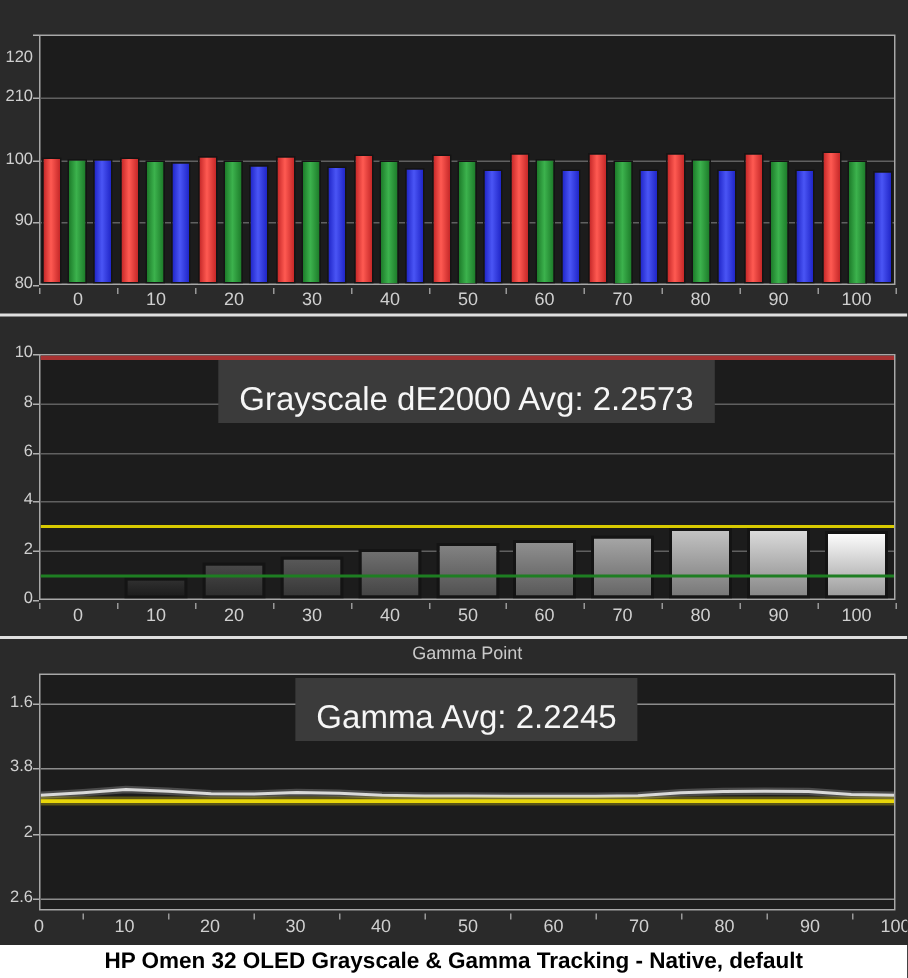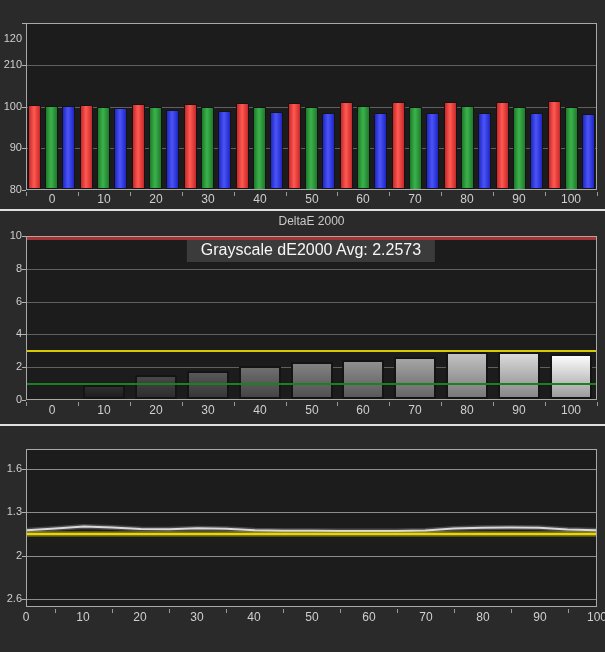--- a/index.html
+++ b/index.html
@@ -10,21 +10,21 @@
   .plot{position:absolute;background:#1c1c1c;border:1px solid #a8a8a8;box-sizing:border-box;overflow:hidden;}
   .gridline{position:absolute;left:0;right:0;height:1px;}
   .refline{position:absolute;left:0;right:0;z-index:6;}
   .bar{position:absolute;box-sizing:border-box;border:1px solid #141414;z-index:3;}
   .debar{border-width:2px;z-index:4;}
   .ytick{position:absolute;width:22px;text-align:right;font-size:11px;color:#cfcfcf;}
   .ytickmark{position:absolute;left:22px;width:4px;height:1px;background:#b0b0b0;}
   .xtick{position:absolute;width:44px;text-align:center;font-size:12px;color:#cfcfcf;}
   .xtickmark{position:absolute;width:1px;height:4px;background:#999;}
   .annot{position:absolute;left:311px;transform:translateX(-50%);background:#3b3b3b;color:#f6f6f6;
-         font-size:16px;padding:1px 14px 3px 14px;z-index:10;white-space:nowrap;}
+         font-size:22px;padding:13px 14px 3px 14px;z-index:10;white-space:nowrap;}
   .a1{top:240px}.a2{top:452px}
   .sep{position:absolute;left:0;width:605px;height:2px;background:#dfdfdf;}
   .s1{top:209px}.s2{top:424px}
   .caption{position:absolute;left:0;top:630px;width:605px;height:22px;background:#ffffff;color:#000;
            font-weight:bold;font-size:15px;text-align:center;line-height:21px;}
   svg{position:absolute;left:0;top:0;}
 </style>
 </head>
 <body>
 
@@ -63,21 +63,20 @@
       <div class="bar" style="left: 295px; top: 89px; width: 13px; height: 76.2375px; background: linear-gradient(to right, rgb(32, 38, 200), rgb(74, 85, 245) 45%, rgb(32, 38, 200));"></div>
       <div class="bar" style="left: 347px; top: 89px; width: 13px; height: 76.2375px; background: linear-gradient(to right, rgb(32, 38, 200), rgb(74, 85, 245) 45%, rgb(32, 38, 200));"></div>
       <div class="bar" style="left: 399px; top: 89px; width: 13px; height: 75.82px; background: linear-gradient(to right, rgb(32, 38, 200), rgb(74, 85, 245) 45%, rgb(32, 38, 200));"></div>
       <div class="bar" style="left: 451px; top: 89px; width: 13px; height: 75.82px; background: linear-gradient(to right, rgb(32, 38, 200), rgb(74, 85, 245) 45%, rgb(32, 38, 200));"></div>
       <div class="bar" style="left: 503px; top: 89px; width: 13px; height: 75.82px; background: linear-gradient(to right, rgb(32, 38, 200), rgb(74, 85, 245) 45%, rgb(32, 38, 200));"></div>
       <div class="bar" style="left: 555px; top: 90px; width: 13px; height: 75.4025px; background: linear-gradient(to right, rgb(32, 38, 200), rgb(74, 85, 245) 45%, rgb(32, 38, 200));"></div>
     </div>
 
   <div class="sep s1"></div>
 
-  <div class="chart-title t1">DeltaE 2000</div>
   <div class="plot" id="plot1" style="left: 26px; top: 236px; width: 571px; height: 164px;">
       <div class="gridline" style="top: 130px; background: rgb(96, 96, 96);"></div>
       <div class="gridline" style="top: 97px; background: rgb(96, 96, 96);"></div>
       <div class="gridline" style="top: 65px; background: rgb(96, 96, 96);"></div>
       <div class="gridline" style="top: 32px; background: rgb(96, 96, 96);"></div>
       <div class="bar debar" style="left: 56px; top: 148px; width: 42px; height: 13.76px; background: linear-gradient(rgb(47, 47, 47) 0%, rgb(29, 29, 29) 100%);"></div>
       <div class="bar debar" style="left: 108px; top: 138px; width: 42px; height: 23.6px; background: linear-gradient(rgb(72, 72, 72) 0%, rgb(45, 45, 45) 100%);"></div>
       <div class="bar debar" style="left: 160px; top: 134px; width: 42px; height: 27.7px; background: linear-gradient(rgb(88, 88, 88) 0%, rgb(55, 55, 55) 100%);"></div>
       <div class="bar debar" style="left: 212px; top: 129px; width: 42px; height: 33.44px; background: linear-gradient(rgb(111, 111, 111) 0%, rgb(69, 69, 69) 100%);"></div>
       <div class="bar debar" style="left: 264px; top: 125px; width: 42px; height: 36.72px; background: linear-gradient(rgb(130, 130, 130) 0%, rgb(81, 81, 81) 100%);"></div>
@@ -87,33 +86,36 @@
       <div class="bar debar" style="left: 471px; top: 115px; width: 42px; height: 47.38px; background: linear-gradient(rgb(218, 218, 218) 0%, rgb(135, 135, 135) 100%);"></div>
       <div class="bar debar" style="left: 523px; top: 117px; width: 42px; height: 44.92px; background: linear-gradient(rgb(252, 252, 252) 0%, rgb(156, 156, 156) 100%);"></div>
       <div class="refline" style="top: 0px; height: 3px; background: rgb(168, 50, 50);"></div>
       <div class="refline" style="top: 113px; height: 2px; background: rgb(216, 202, 0);"></div>
       <div class="refline" style="top: 146px; height: 2px; background: rgb(30, 126, 34);"></div>
     </div>
   <div class="annot a1">Grayscale dE2000 Avg: 2.2573</div>
 
   <div class="sep s2"></div>
 
+  <div class="chart-title t2">Gamma Point</div>
   <div class="plot" id="plot2" style="left: 26px; top: 449px; width: 571px; height: 158px;">
       <div class="gridline" style="top: 149px; background: rgb(140, 140, 140);"></div>
       <div class="gridline" style="top: 106px; background: rgb(140, 140, 140);"></div>
       <div class="gridline" style="top: 62px; background: rgb(140, 140, 140);"></div>
       <div class="gridline" style="top: 19px; background: rgb(140, 140, 140);"></div>
       <svg width="569" height="156">
         <polyline points="0.0,80.2 28.4,78.5 56.9,76.4 85.3,77.5 113.8,79.1 142.3,79.3 170.7,78.3 199.2,78.8 227.6,80.2 256.1,80.7 284.5,80.7 312.9,80.9 341.4,80.9 369.9,80.9 398.3,80.5 426.8,78.5 455.2,77.7 483.6,77.5 512.1,77.7 540.5,79.6 569.0,80.2" fill="none" stroke="#777777" stroke-width="5" stroke-opacity="0.5"></polyline>
         <polyline points="0.0,80.2 28.4,78.5 56.9,76.4 85.3,77.5 113.8,79.1 142.3,79.3 170.7,78.3 199.2,78.8 227.6,80.2 256.1,80.7 284.5,80.7 312.9,80.9 341.4,80.9 369.9,80.9 398.3,80.5 426.8,78.5 455.2,77.7 483.6,77.5 512.1,77.7 540.5,79.6 569.0,80.2" fill="none" stroke="#d9d9d9" stroke-width="2" stroke-opacity="1"></polyline>
         <polyline points="0,84.0 569,84.0" fill="none" stroke="#e8d60a" stroke-width="6" stroke-opacity="0.3"></polyline>
         <polyline points="0,84.0 569,84.0" fill="none" stroke="#e8d60a" stroke-width="2.5" stroke-opacity="1"></polyline>
       </svg>
     </div>
-
+  <div class="annot a2">Gamma Avg: 2.2245</div>
+
+  <div class="caption">HP Omen 32 OLED Grayscale &amp; Gamma Tracking - Native, default</div>
 <div class="ytick" style="top: 183px; left: 0px;">80</div>
     <div class="ytickmark" style="top: 190px;"></div>
     <div class="ytick" style="top: 141px; left: 0px;">90</div>
     <div class="ytickmark" style="top: 148px;"></div>
     <div class="ytick" style="top: 100px; left: 0px;">100</div>
     <div class="ytickmark" style="top: 107px;"></div>
     <div class="ytick" style="top: 58px; left: 0px;">210</div>
     <div class="ytickmark" style="top: 65px;"></div>
     <div class="ytick" style="top: 32px; left: 0px;">120</div>
     <div class="ytickmark" style="top: 23px;"></div>
@@ -172,21 +174,21 @@
     <div class="xtickmark" style="left: 337px; top: 402px;"></div>
     <div class="xtickmark" style="left: 389px; top: 402px;"></div>
     <div class="xtickmark" style="left: 441px; top: 402px;"></div>
     <div class="xtickmark" style="left: 493px; top: 402px;"></div>
     <div class="xtickmark" style="left: 545px; top: 402px;"></div>
     <div class="xtickmark" style="left: 597px; top: 402px;"></div>
     <div class="ytick" style="top: 592px; left: 0px;">2.6</div>
     <div class="ytickmark" style="top: 599px;"></div>
     <div class="ytick" style="top: 549px; left: 0px;">2</div>
     <div class="ytickmark" style="top: 556px;"></div>
-    <div class="ytick" style="top: 505px; left: 0px;">1.3</div>
+    <div class="ytick" style="top: 505px; left: 0px;">3.8</div>
     <div class="ytickmark" style="top: 512px;"></div>
     <div class="ytick" style="top: 462px; left: 0px;">1.6</div>
     <div class="ytickmark" style="top: 469px;"></div>
     <div class="xtick" style="left: 4px; top: 610px;">0</div>
     <div class="xtick" style="left: 61px; top: 610px;">10</div>
     <div class="xtick" style="left: 118px; top: 610px;">20</div>
     <div class="xtick" style="left: 175px; top: 610px;">30</div>
     <div class="xtick" style="left: 232px; top: 610px;">40</div>
     <div class="xtick" style="left: 290px; top: 610px;">50</div>
     <div class="xtick" style="left: 347px; top: 610px;">60</div>

